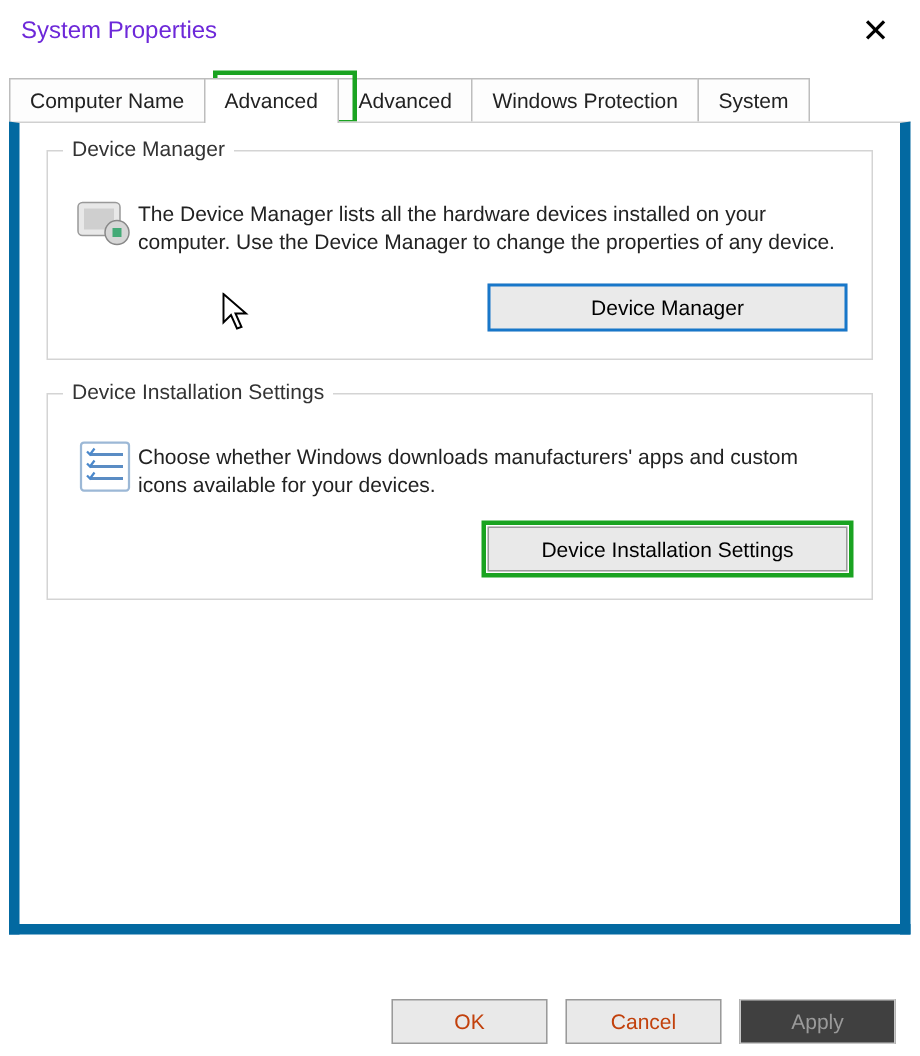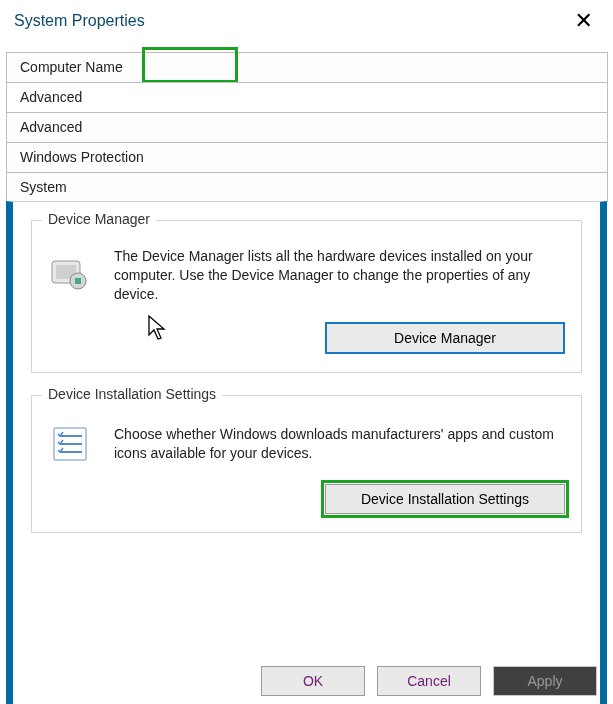--- a/index.html
+++ b/index.html
@@ -13,34 +13,33 @@
       position: relative;
     }
     .title-bar {
       display: flex;
       justify-content: space-between;
       align-items: center;
       padding: 8px 10px 4px 14px;
     }
     .title-text {
       font-size: 16px;
-      color: #0c4a6e;
+      color: #6d28d9;
     }
     .close-btn {
       font-size: 22px;
       font-weight: 300;
       cursor: pointer;
       padding: 2px 10px;
       line-height: 1;
     }
     .tabstrip {
       display: flex;
       margin: 14px 6px 0 6px;
       position: relative;
-      flex-direction: column;
     }
     .tab {
       padding: 6px 13px 7px 13px;
       border: 1px solid #bdbdbd;
       border-bottom: none;
       background: #fdfdfd;
       color: #222;
       font-size: 14px;
       margin-right: -1px;
       cursor: pointer;
@@ -74,22 +73,22 @@
       position: absolute;
       top: -10px;
       left: 10px;
       background: #fff;
       padding: 0 6px;
       color: #333;
       font-size: 14px;
     }
     .group-content {
       display: flex;
-      align-items: center;
-      gap: 22px;
+      align-items: flex-end;
+      gap: 0;
     }
     .icon-holder {
       width: 44px;
       height: 44px;
       flex: none;
       position: relative;
     }
     .text-col {
       flex: 1;
       color: #222;
@@ -131,21 +130,21 @@
       right: 16px;
       display: flex;
       gap: 12px;
     }
     .dlg-btn {
       width: 104px;
       padding: 6px 0;
       background: #e9e9e9;
       border: 1px solid #9a9a9a;
       font-size: 14px;
-      color: #701a75;
+      color: #c2410c;
       cursor: pointer;
       text-align: center;
     }
     .dlg-btn.disabled {
       color: #9a9a9a;
       border-color: #c8c8c8;
       background: #404040;
       cursor: default;
     }
   </style>

